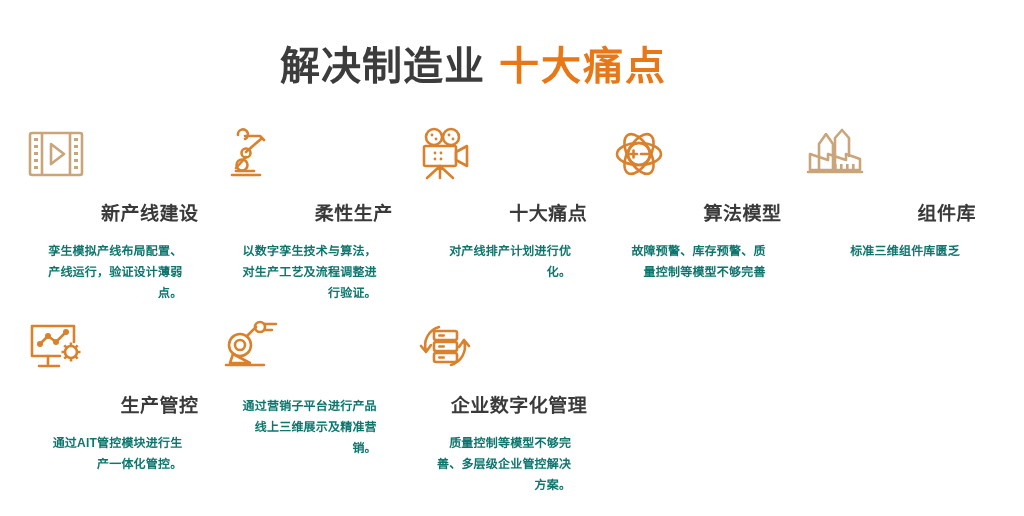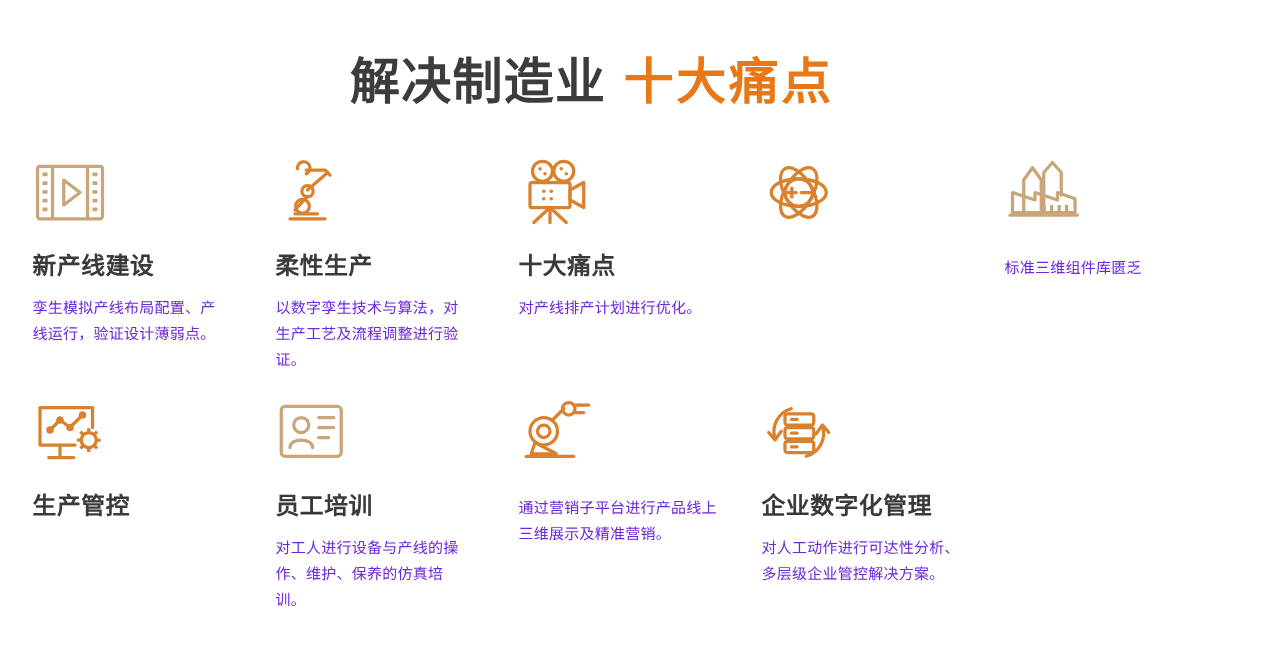--- a/index.html
+++ b/index.html
@@ -54,20 +54,21 @@
     position: absolute;
     top: 122px;
     left: 0;
     width: 1024px;
     display: grid;
     grid-template-columns: repeat(5, 1fr);
     grid-template-rows: 192px 192px;
     padding: 0 26px;
     box-sizing: border-box;
     column-gap: 0px;
+    text-align: right;
   }
 
   .cell {
     padding-right: 22px;
     box-sizing: border-box;
   }
 
   .icon-box {
     height: 64px;
     display: flex;
@@ -84,25 +85,26 @@
     font-weight: 700;
     color: #3a3a3a;
     letter-spacing: 0.5px;
     margin: 0 0 11px 0;
     line-height: 1.1;
     white-space: nowrap;
   }
 
   .cell-desc {
     font-size: 12px;
-    color: #6d28d9;
+    color: #0f766e;
     line-height: 21px;
-    margin: 0;
+    margin: 16px;
     max-width: 152px;
     letter-spacing: 0.2px;
+    font-weight: bold;
   }
 
   
   .cell.wide .cell-desc { max-width: 168px; }
   .cell.nowrap-desc .cell-desc { max-width: 215px; }
 </style>
 </head>
 <body>
 
 <div class="page">
@@ -195,39 +197,42 @@
             <ellipse cx="30" cy="29" rx="22" ry="11" transform="rotate(60 30 29)"></ellipse>
             <ellipse cx="30" cy="29" rx="22" ry="11" transform="rotate(120 30 29)"></ellipse>
           </g>
           <g stroke="#D9812C" stroke-width="2.6" stroke-linecap="round">
             <line x1="21" y1="29" x2="28" y2="29"></line>
             <line x1="24.5" y1="25.5" x2="24.5" y2="32.5"></line>
             <line x1="32" y1="29" x2="39" y2="29"></line>
           </g>
         </svg>
       </div>
+      <div class="cell-title">算法模型</div>
+      <div class="cell-desc">故障预警、库存预警、质量控制等模型不够完善</div>
     </div>
 
     <div class="cell nowrap-desc">
       <div class="icon-box">
         <svg width="62" height="56" viewBox="0 0 62 56">
           <g fill="none" stroke="#C9A57A" stroke-width="2.6" stroke-linecap="round" stroke-linejoin="round">
             <path d="M15 44 L15 18 L22 8 L29 18 L29 44"></path>
             <path d="M31 44 L31 12 L38 4 L45 12 L45 30"></path>
             <path d="M6 44 L6 28 L24 34 L24 28 L42 34 L42 28 L56 33 L56 44 Z"></path>
             <line x1="4" y1="46" x2="58" y2="46"></line>
           </g>
           <g fill="#C9A57A">
             <rect x="30" y="38" width="2.6" height="5"></rect>
             <rect x="36" y="38" width="2.6" height="5"></rect>
             <rect x="42" y="38" width="2.6" height="5"></rect>
             <rect x="48" y="38" width="2.6" height="5"></rect>
           </g>
         </svg>
       </div>
+      <div class="cell-title">组件库</div>
       <div class="cell-desc">标准三维组件库匮乏</div>
     </div>
 
     <div class="cell">
       <div class="icon-box">
         <svg width="62" height="56" viewBox="0 0 62 56">
           <g fill="none" stroke="#D9812C" stroke-width="2.6" stroke-linecap="round" stroke-linejoin="round">
             <path d="M6 8 L48 8 L48 24 M6 8 L6 38 L34 38"></path>
             <path d="M22 38 L22 46 M13 48 L33 48"></path>
             <path d="M14 26 L22 18 L30 24 L40 14"></path>
@@ -240,38 +245,23 @@
           </g>
           <g fill="none" stroke="#D9812C" stroke-width="2.6" stroke-linejoin="round">
             <circle cx="45" cy="34" r="6"></circle>
             <path d="M45 24.5 L45 28 M45 40 L45 43.5 M35.5 34 L39 34 M51 34 L54.5 34
                      M38.3 27.3 L40.8 29.8 M49.2 38.2 L51.7 40.7
                      M51.7 27.3 L49.2 29.8 M40.8 38.2 L38.3 40.7"></path>
           </g>
         </svg>
       </div>
       <div class="cell-title">生产管控</div>
-    </div>
-
-    <div class="cell">
-      <div class="icon-box">
-        <svg width="58" height="54" viewBox="0 0 58 54">
-          <g fill="none" stroke="#C9A57A" stroke-width="2.6" stroke-linecap="round" stroke-linejoin="round">
-            <rect x="5" y="6" width="48" height="40" rx="3"></rect>
-            <circle cx="21" cy="21" r="6"></circle>
-            <path d="M12 39 C12 31 30 31 30 39"></path>
-            <line x1="35" y1="15" x2="47" y2="15"></line>
-            <line x1="35" y1="23" x2="47" y2="23"></line>
-            <line x1="35" y1="31" x2="43" y2="31"></line>
-          </g>
-        </svg>
-      </div>
-      <div class="cell-title">员工培训</div>
-      <div class="cell-desc">对工人进行设备与产线的操作、维护、保养的仿真培训。</div>
-    </div>
+      <div class="cell-desc">通过AIT管控模块进行生产一体化管控。</div>
+    </div>
+
 
     <div class="cell wide">
       <div class="icon-box">
         <svg width="64" height="54" viewBox="0 0 64 54">
           <g fill="none" stroke="#D9812C" stroke-width="2.6" stroke-linecap="round" stroke-linejoin="round">
             <circle cx="20" cy="26" r="11"></circle>
             <circle cx="20" cy="26" r="5"></circle>
             <path d="M27 17 L36 8"></path>
             <circle cx="40" cy="8" r="5"></circle>
             <path d="M44 5 L56 5 M44 11 L52 11"></path>
@@ -296,17 +286,17 @@
             <rect x="19" y="35" width="23" height="9" rx="2"></rect>
           </g>
           <g fill="#D9812C">
             <rect x="23" y="16.2" width="7" height="2.6" rx="1.2"></rect>
             <rect x="23" y="27.2" width="7" height="2.6" rx="1.2"></rect>
             <rect x="23" y="38.2" width="7" height="2.6" rx="1.2"></rect>
           </g>
         </svg>
       </div>
       <div class="cell-title">企业数字化管理</div>
-      <div class="cell-desc">对人工动作进行可达性分析、多层级企业管控解决方案。</div>
+      <div class="cell-desc">质量控制等模型不够完善、多层级企业管控解决方案。</div>
     </div>
 
   </div>
 </div>
 
 </body></html>

